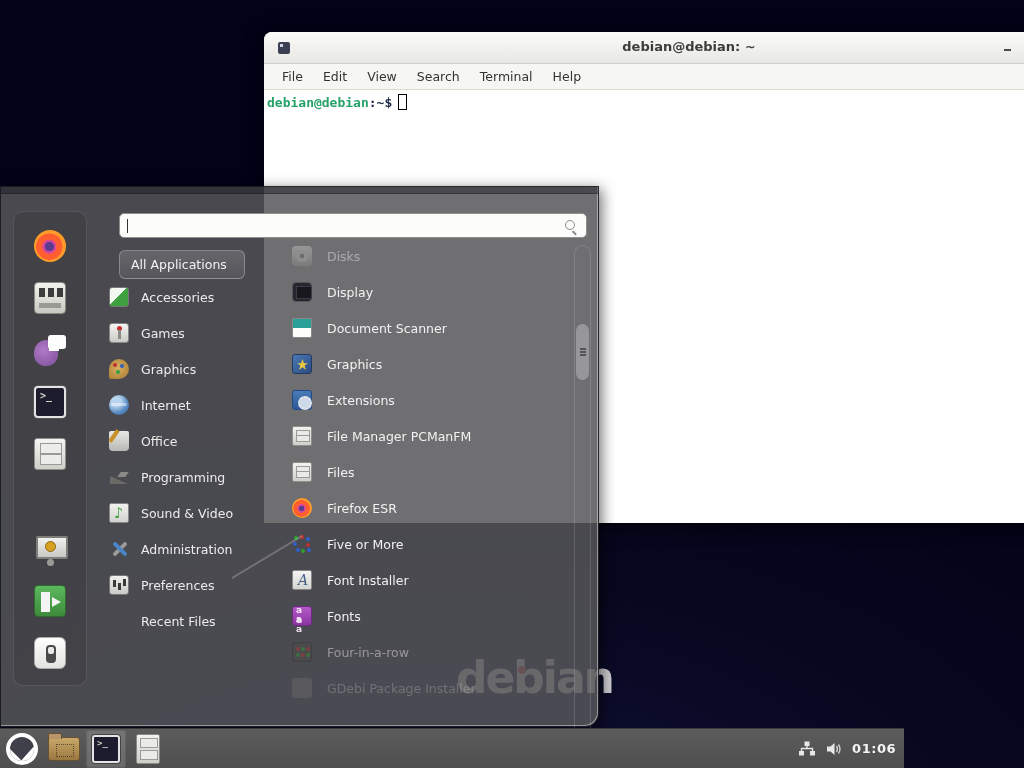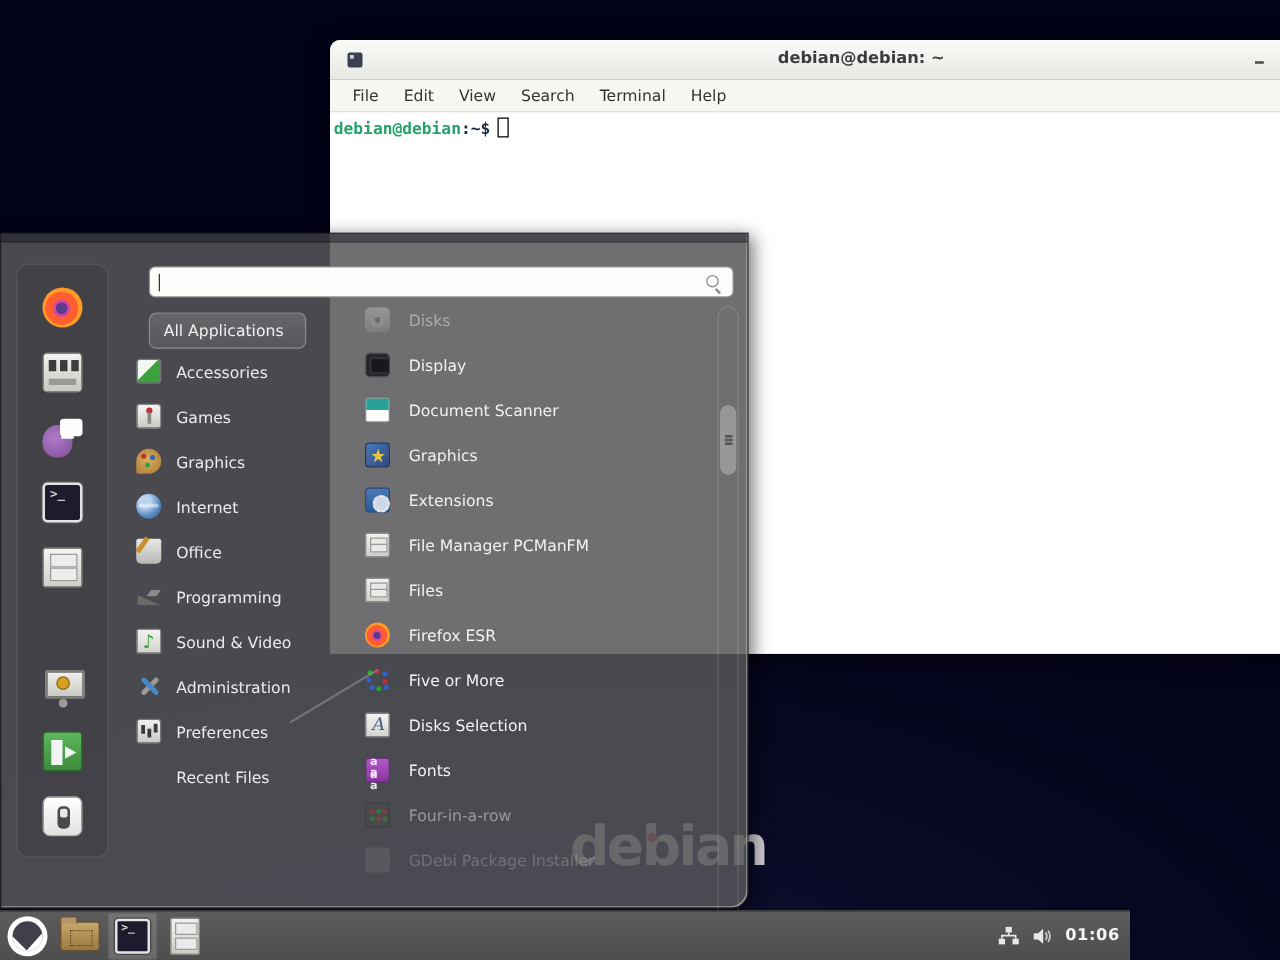--- a/index.html
+++ b/index.html
@@ -406,21 +406,21 @@
         <div class="app-row">
           <div class="aic ai-firefox"></div>
           <div class="app-label">Firefox ESR</div>
         </div>
         <div class="app-row">
           <div class="aic ai-five-or-more"></div>
           <div class="app-label">Five or More</div>
         </div>
         <div class="app-row">
           <div class="aic ai-font-selection"></div>
-          <div class="app-label">Disks Selection</div>
+          <div class="app-label">Font Installer</div>
         </div>
         <div class="app-row">
           <div class="aic ai-fonts"></div>
           <div class="app-label">Fonts</div>
         </div>
         <div class="app-row dim">
           <div class="aic ai-four-in-a-row"></div>
           <div class="app-label">Four-in-a-row</div>
         </div>
         <div class="app-row faint">

